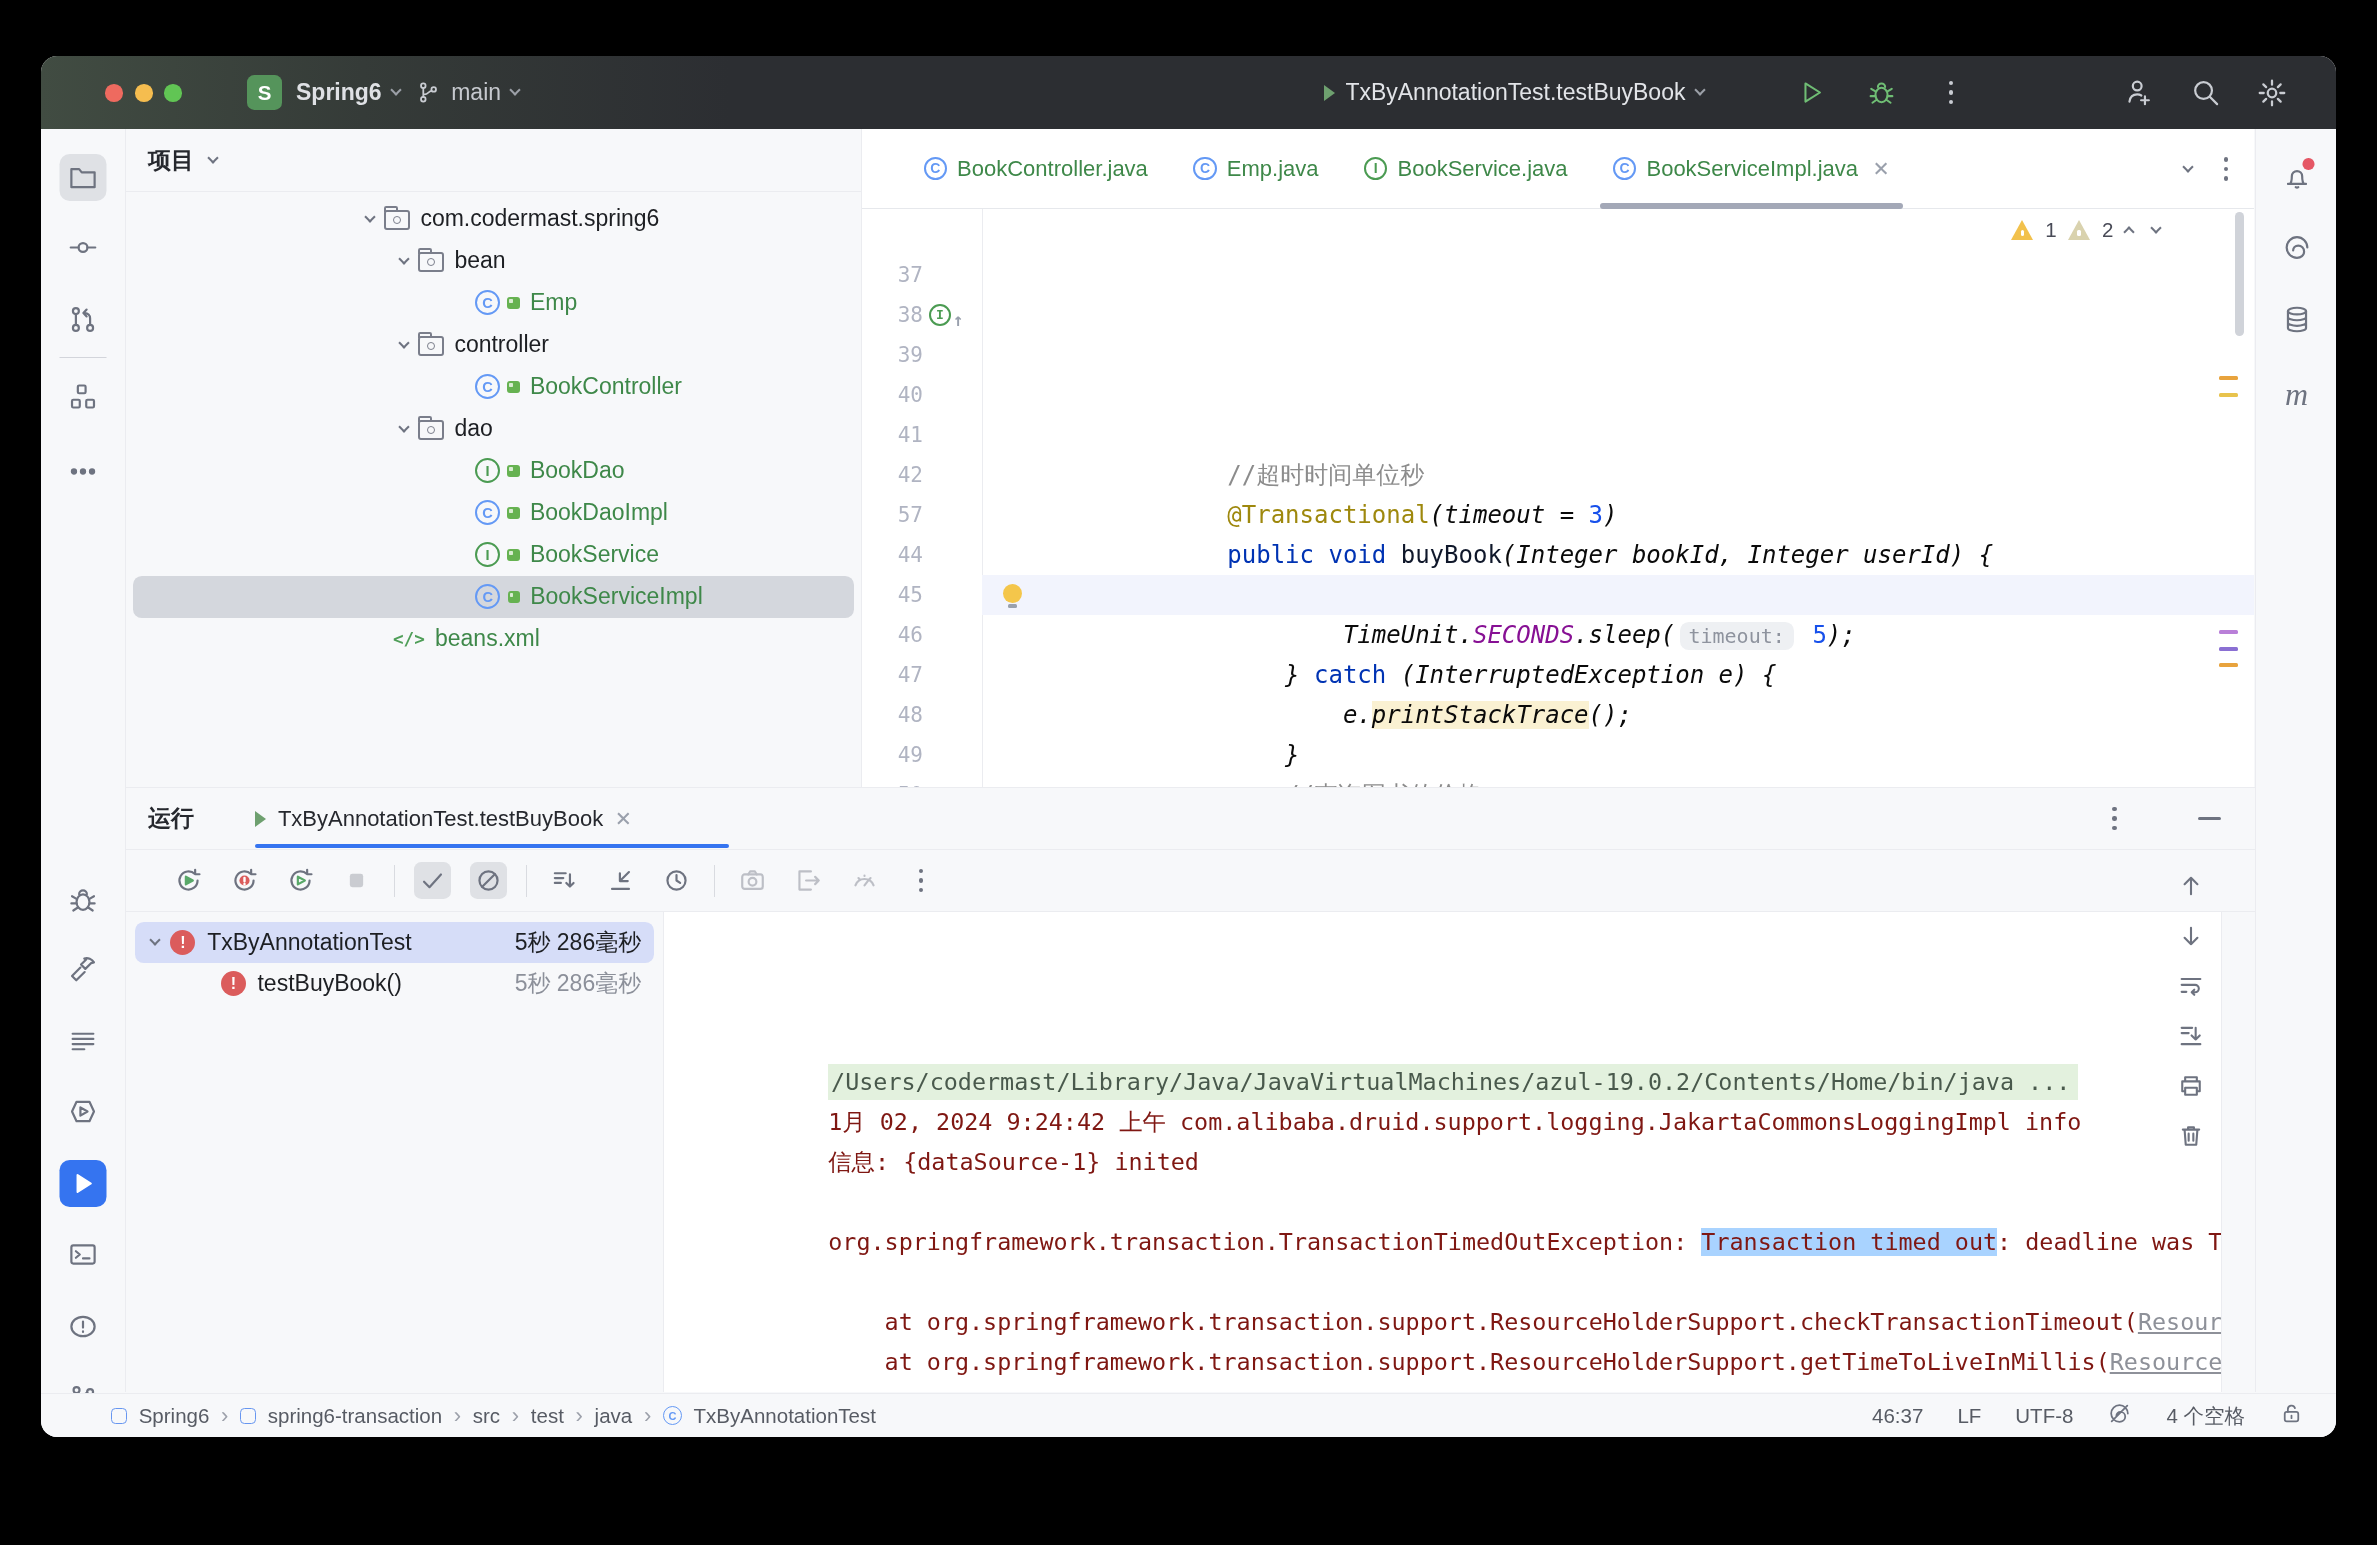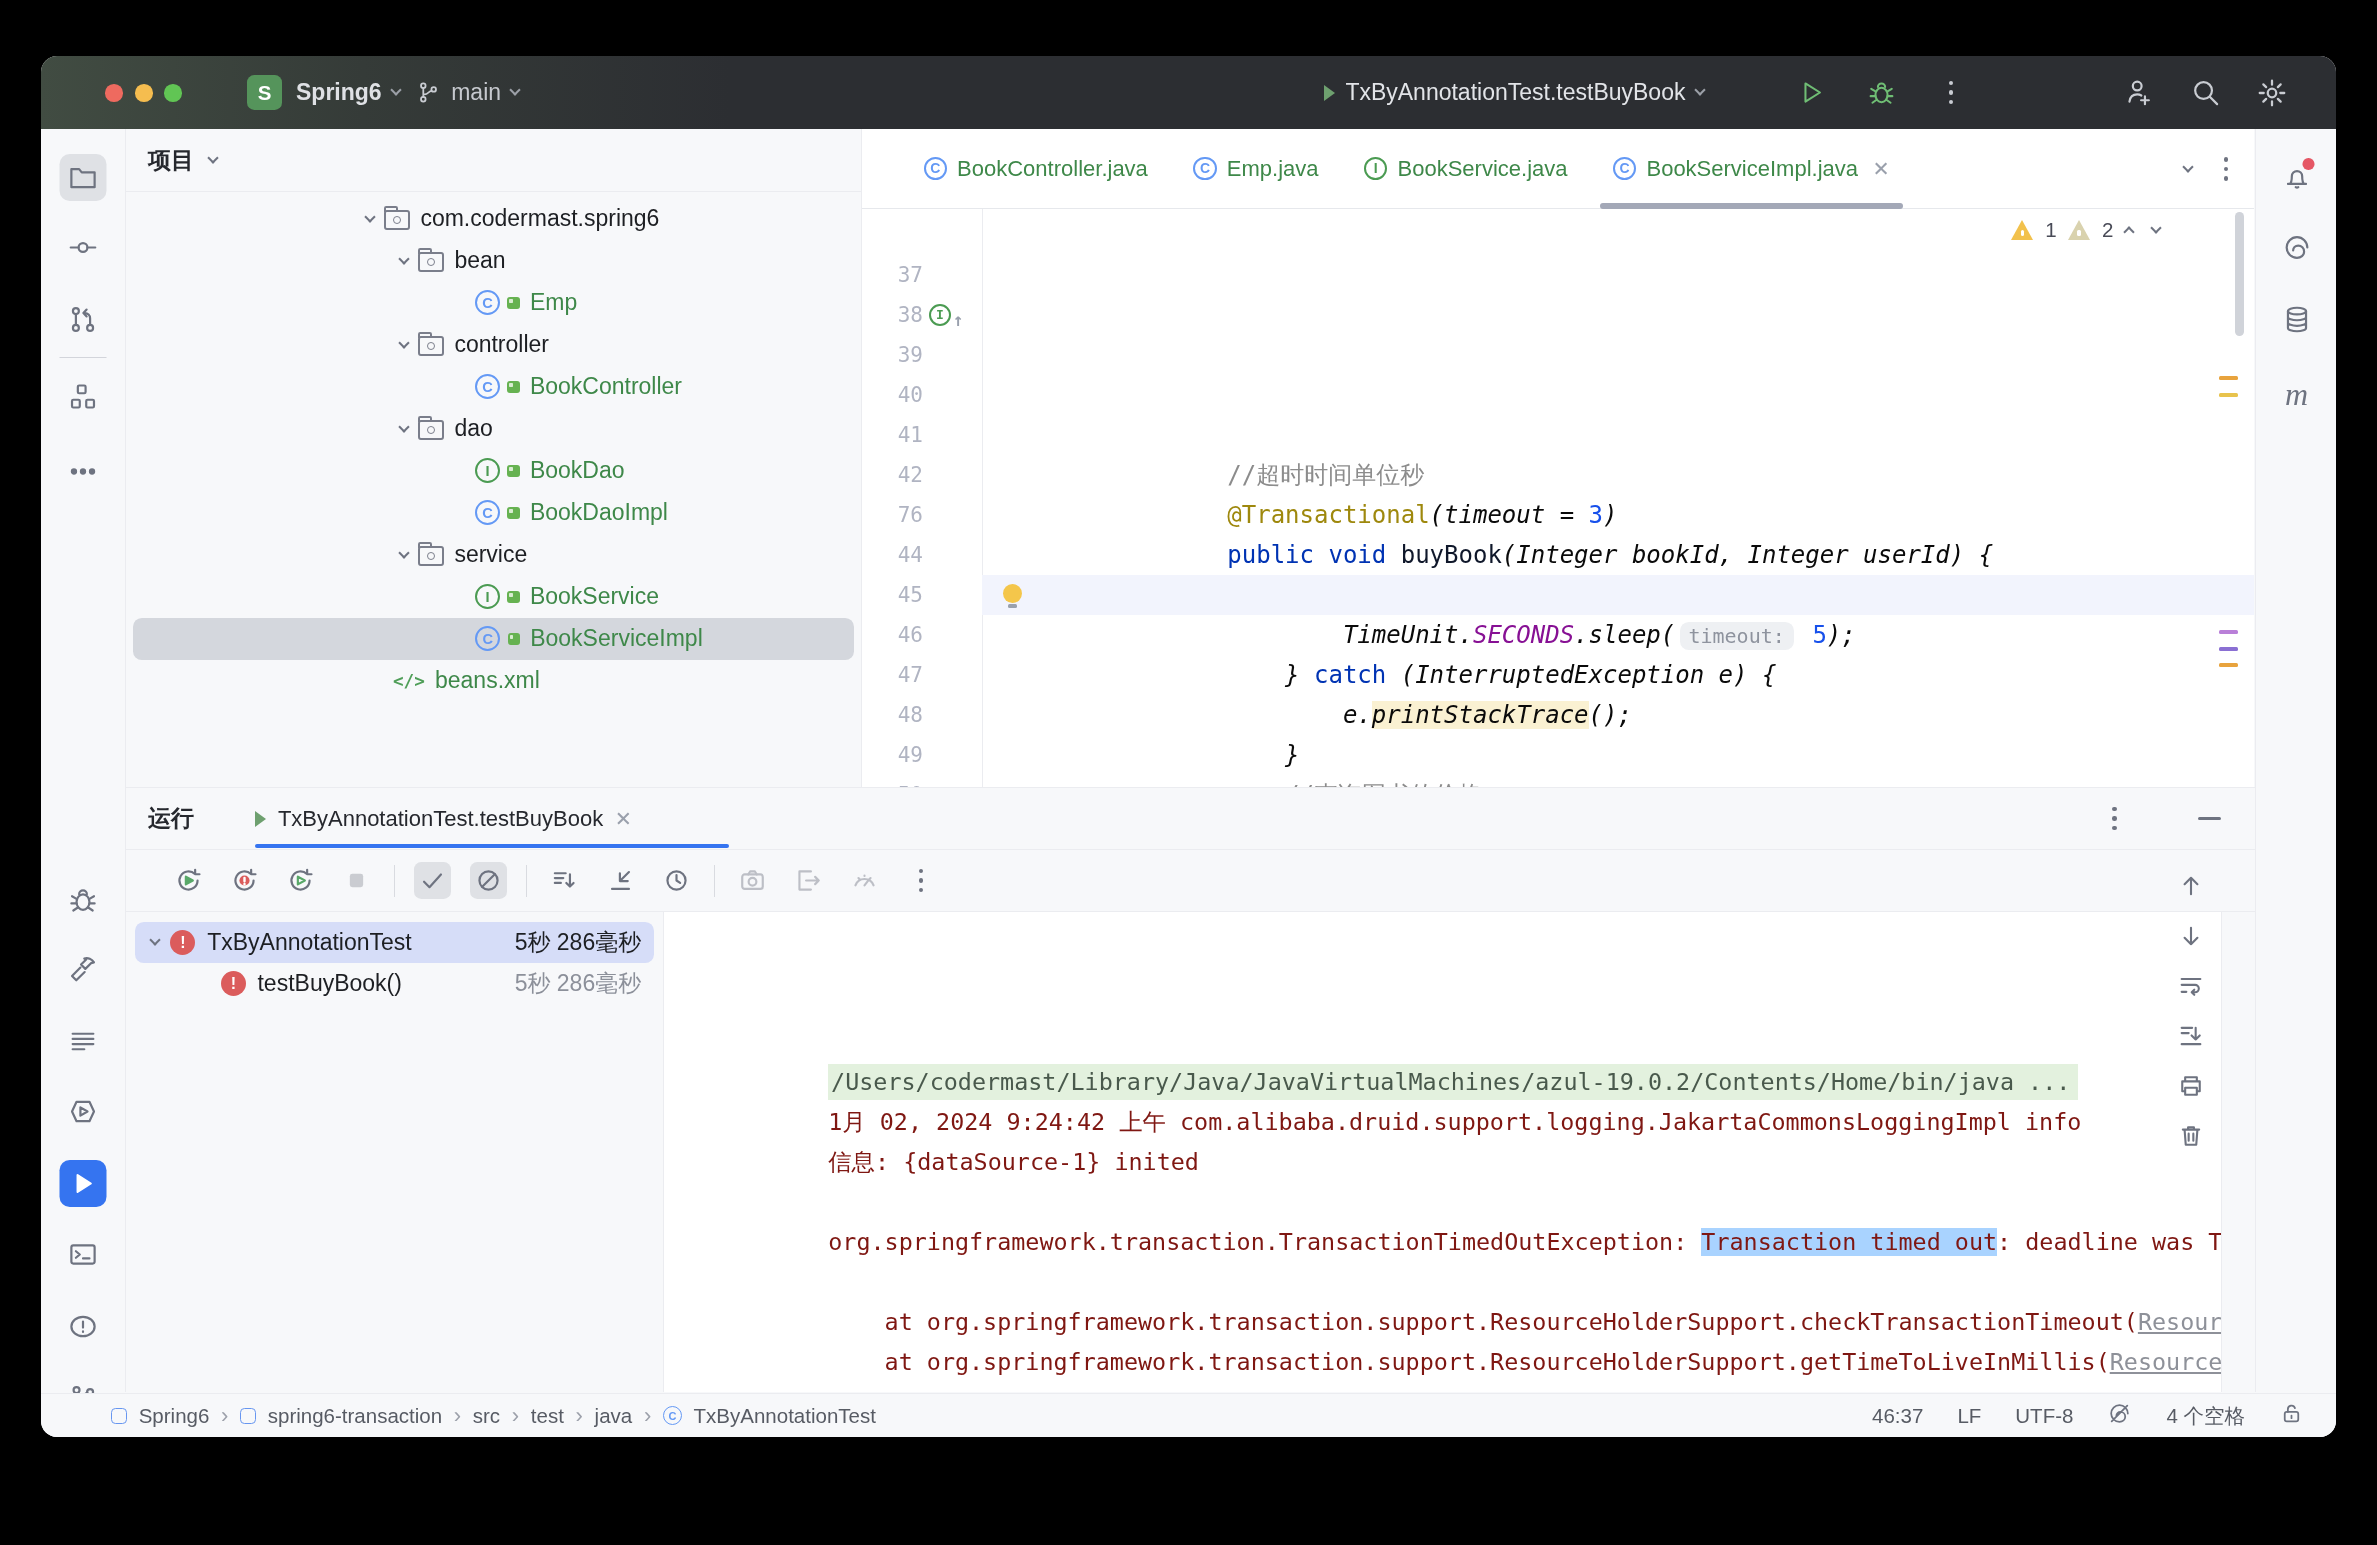--- a/index.html
+++ b/index.html
@@ -392,26 +392,20 @@
           <span class="ticon ic-int">I</span>
           <span class="sub"></span>
           <span class="tlabel lab-green">BookDao</span>
         </div>
           <div class="trow t-class">
 
           <span class="ticon ic-cls">C</span>
           <span class="sub"></span>
           <span class="tlabel lab-green">BookDaoImpl</span>
         </div>
-          <div class="trow t-pkg">
-          <span class="chev"></span>
-          <span class="ticon ic-pkg"></span>
-
-          <span class="tlabel lab-dark">service</span>
-        </div>
           <div class="trow t-class">
 
           <span class="ticon ic-int">I</span>
           <span class="sub"></span>
           <span class="tlabel lab-green">BookService</span>
         </div>
           <div class="trow t-class selected">
 
           <span class="ticon ic-cls">C</span>
           <span class="sub"></span>
@@ -514,21 +508,21 @@
         </div>
           <div class="code-line">
           <span class="ln">42</span>
           
           
           <span class="code-text">
             
           <span class="tk-plain">        } </span><span class="tk-kw">catch</span><span class="tk-plain"> (InterruptedException e) {</span></span>
         </div>
           <div class="code-line">
-          <span class="ln">76</span>
+          <span class="ln">57</span>
           
           
           <span class="code-text">
             
           <span class="tk-plain">            e.</span><span class="tk-plain tk-hly">printStackTrace</span><span class="tk-plain">();</span></span>
         </div>
           <div class="code-line">
           <span class="ln">44</span>
           
           

